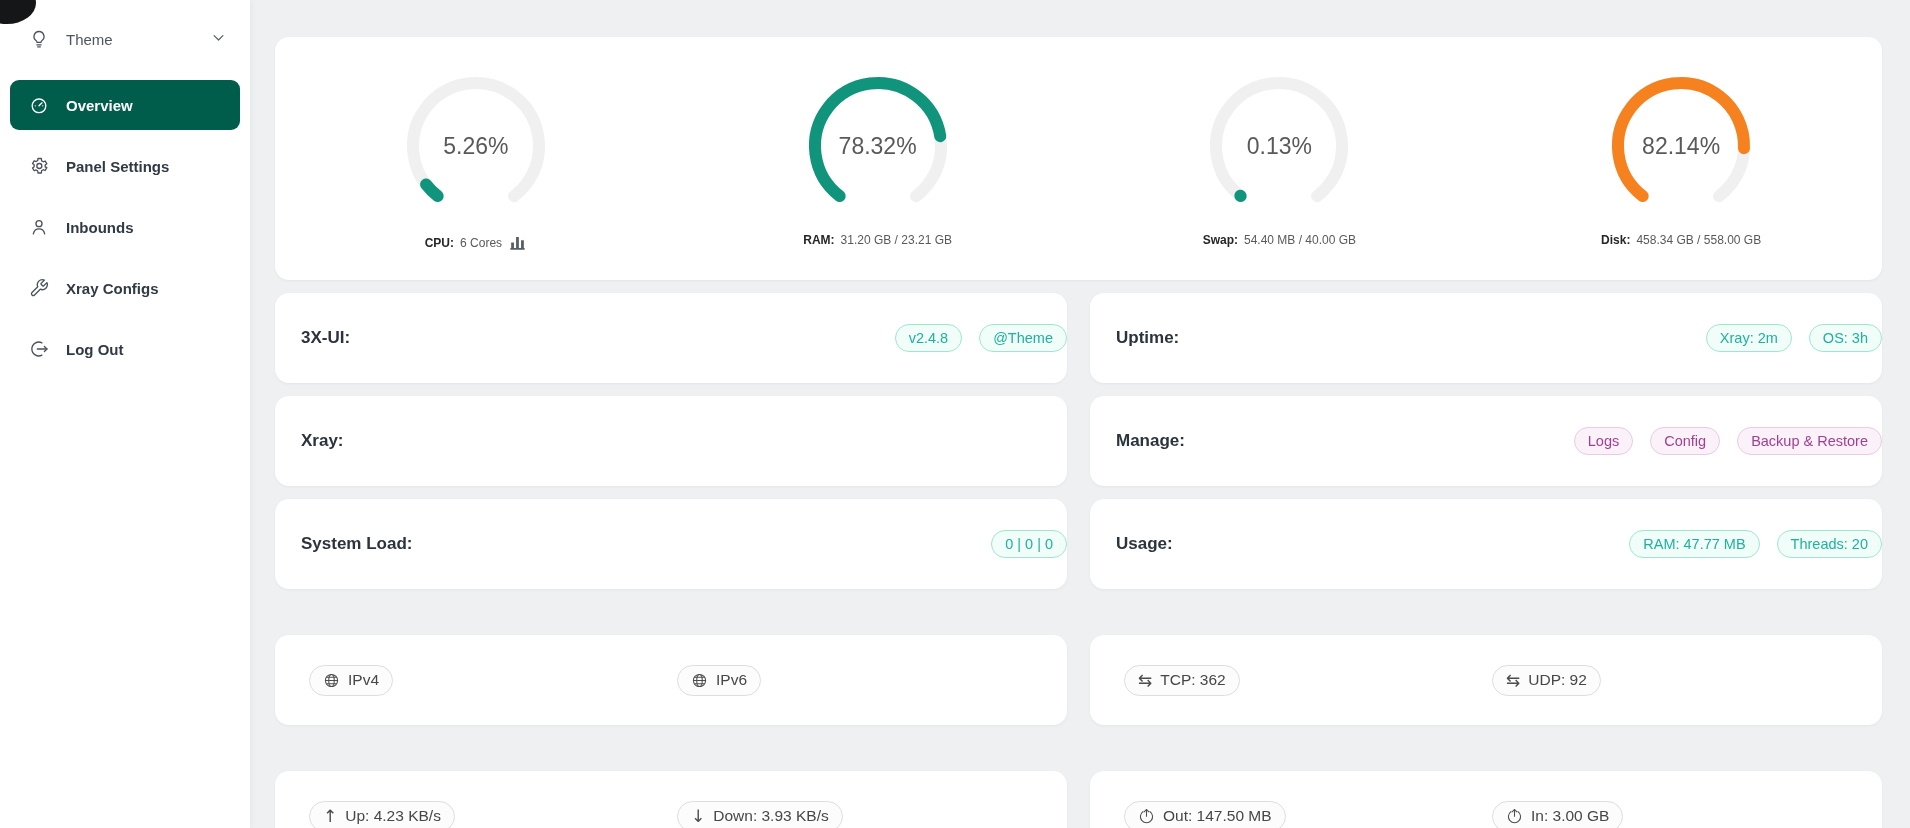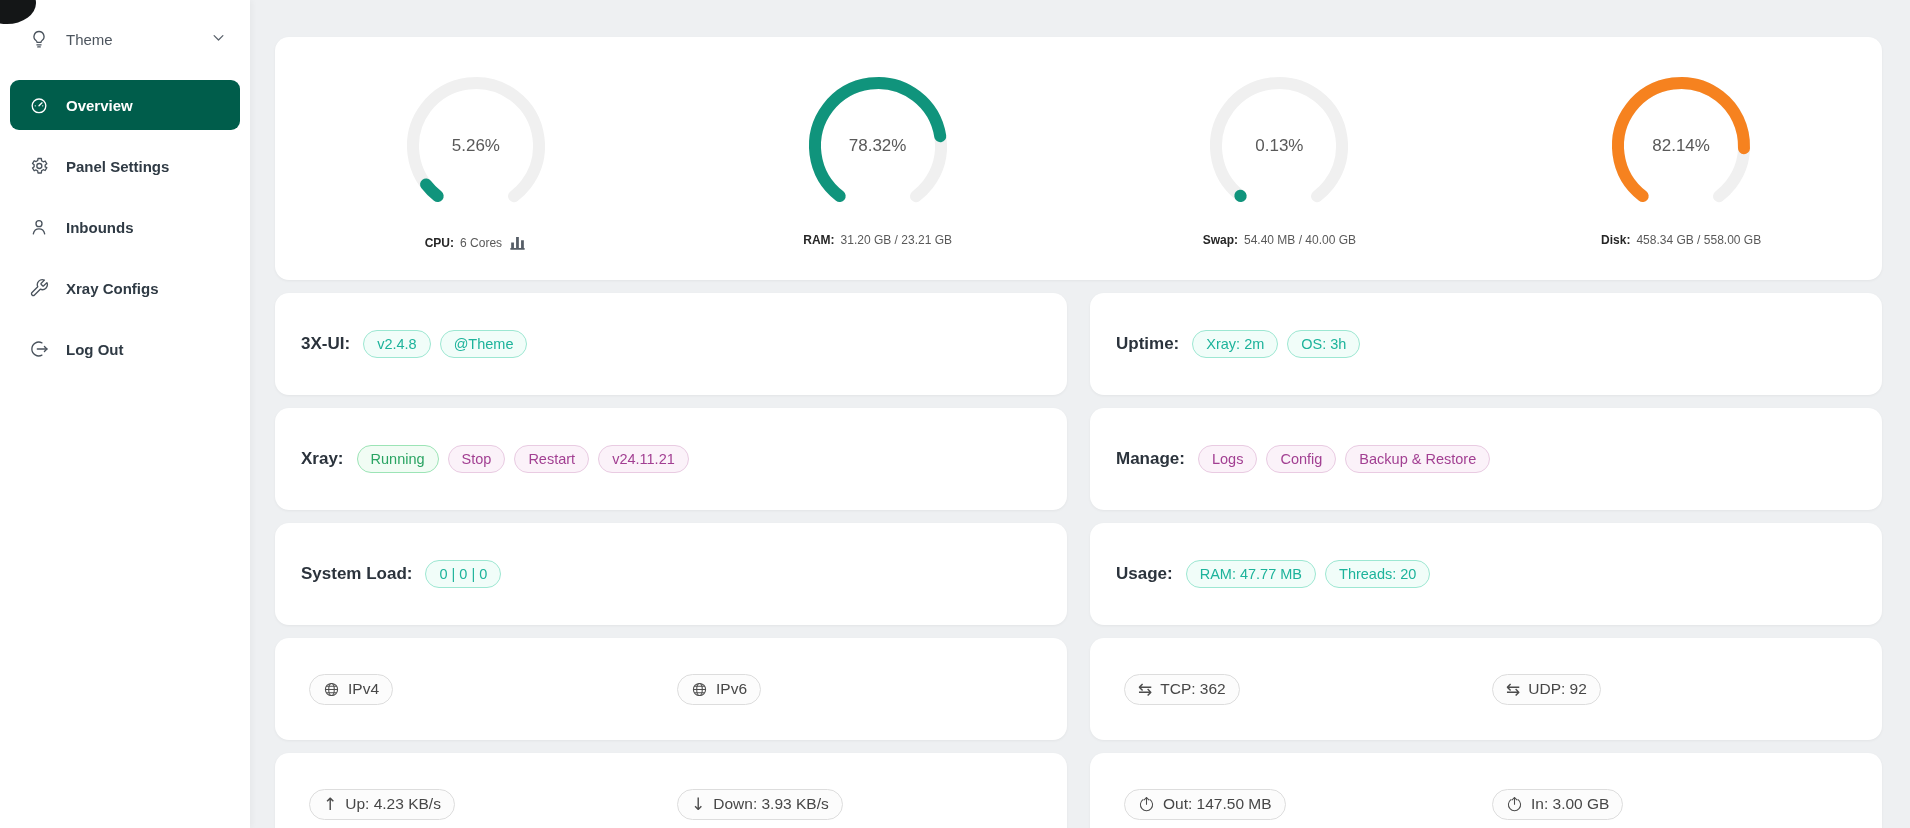--- a/index.html
+++ b/index.html
@@ -41,50 +41,50 @@
     display:grid; grid-template-columns:repeat(4,1fr);
     justify-items:center; align-items:start; padding-top:34px;
   }
   .gauge-block { text-align:center; }
   .gauge { position:relative; width:150px; height:150px; margin:0 auto; }
   .gauge svg { width:150px; height:150px; display:block; }
   .gauge circle { fill:none; stroke-width:12; stroke-linecap:round; }
   .gauge .track { stroke:#f0f0f0; }
   .gauge .pct {
     position:absolute; inset:0; display:flex; align-items:center; justify-content:center;
-    font-size:17px; color:#595959;
+    font-size:23px; color:#595959;
   }
   .gauge-label { margin-top:12px; font-size:12px; color:#595959; display:flex; align-items:center; justify-content:center; gap:6px; }
   .gauge-label b { color:#262626; font-weight:700; }
   .chart-ic svg { width:19px; height:19px; fill:#555d66; display:block; }
 
   
   .grid {
     margin-top:13px; display:grid; grid-template-columns:1fr 1fr;
     column-gap:23px; row-gap:13px;
   }
   .card {
-    background:#fff; border-radius:14px; height:102px;
+    background:#fff; border-radius:14px; height:90px;
     box-shadow:0 1px 3px rgba(0,0,0,.05);
-    display:flex; align-items:center; padding-left:26px; font-size:17px;
+    display:flex; align-items:center; padding-left:26px; font-size:17px;justify-content:space-between;
   }
   .card .lbl { font-weight:700; color:#2b333c; margin-right:13px; white-space:nowrap; }
-  .badges { display:flex; align-items:center; gap:9px; }
+  .badges { display:flex; align-items:center; gap:17px; }
 
   .badge {
     display:inline-flex; align-items:center; height:28px; padding:0 13px;
     border-radius:15px; font-size:14.5px; border:1px solid; white-space:nowrap;
     background:#fff;
   }
   .badge.mint  { color:#1db39b; border-color:#9de7d2; background:#f1fdf9; }
   .badge.green { color:#2aa463; border-color:#9ce4b6; background:#f1fcf4; }
   .badge.pink  { color:#a23f92; border-color:#e9cbe2; background:#fbf2f9; cursor:pointer; }
   .badge.link  { cursor:pointer; }
 
-  .card.pills { padding-left:0; display:grid; grid-template-columns:1fr 1fr; align-items:center; }
+  .card.pills { padding-left:0; display:grid; grid-template-columns:1fr 1fr; align-items:center;margin-top:33px; }
   .card.pills .cell1 { padding-left:34px; }
   .card.pills .cell2 { padding-left:6px; }
   .pill {
     display:inline-flex; align-items:center; gap:8px; height:31px; padding:0 13px;
     border-radius:16px; font-size:15.5px; color:#474747;
     border:1px solid #dddddd; background:#fcfcfc; white-space:nowrap;
   }
   .pill .pic { display:flex; align-items:center; }
   .pill .pic svg { width:17px; height:17px; stroke:#4d4d4d; fill:none; stroke-width:1.5; }
   .pill .glyph { font-size:17px; line-height:1; color:#4d4d4d; font-family:"DejaVu Sans",sans-serif; }
@@ -239,26 +239,20 @@
     <div class="card">
       <span class="lbl">Uptime:</span>
       <span class="badges">
         <span class="badge mint">Xray: 2m</span>
         <span class="badge mint">OS: 3h</span>
       </span>
     </div>
 
     <div class="card">
       <span class="lbl">Xray:</span>
-      <span class="badges">
-        <span class="badge green">Running</span>
-        <span class="badge pink">Stop</span>
-        <span class="badge pink">Restart</span>
-        <span class="badge pink">v24.11.21</span>
-      </span>
     </div>
     <div class="card">
       <span class="lbl">Manage:</span>
       <span class="badges">
         <span class="badge pink">Logs</span>
         <span class="badge pink">Config</span>
         <span class="badge pink">Backup &amp; Restore</span>
       </span>
     </div>
 

